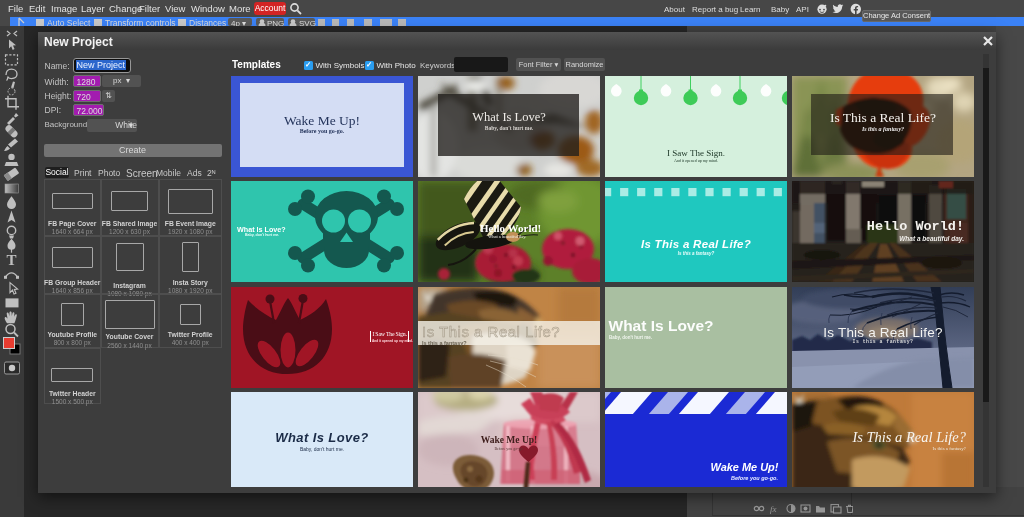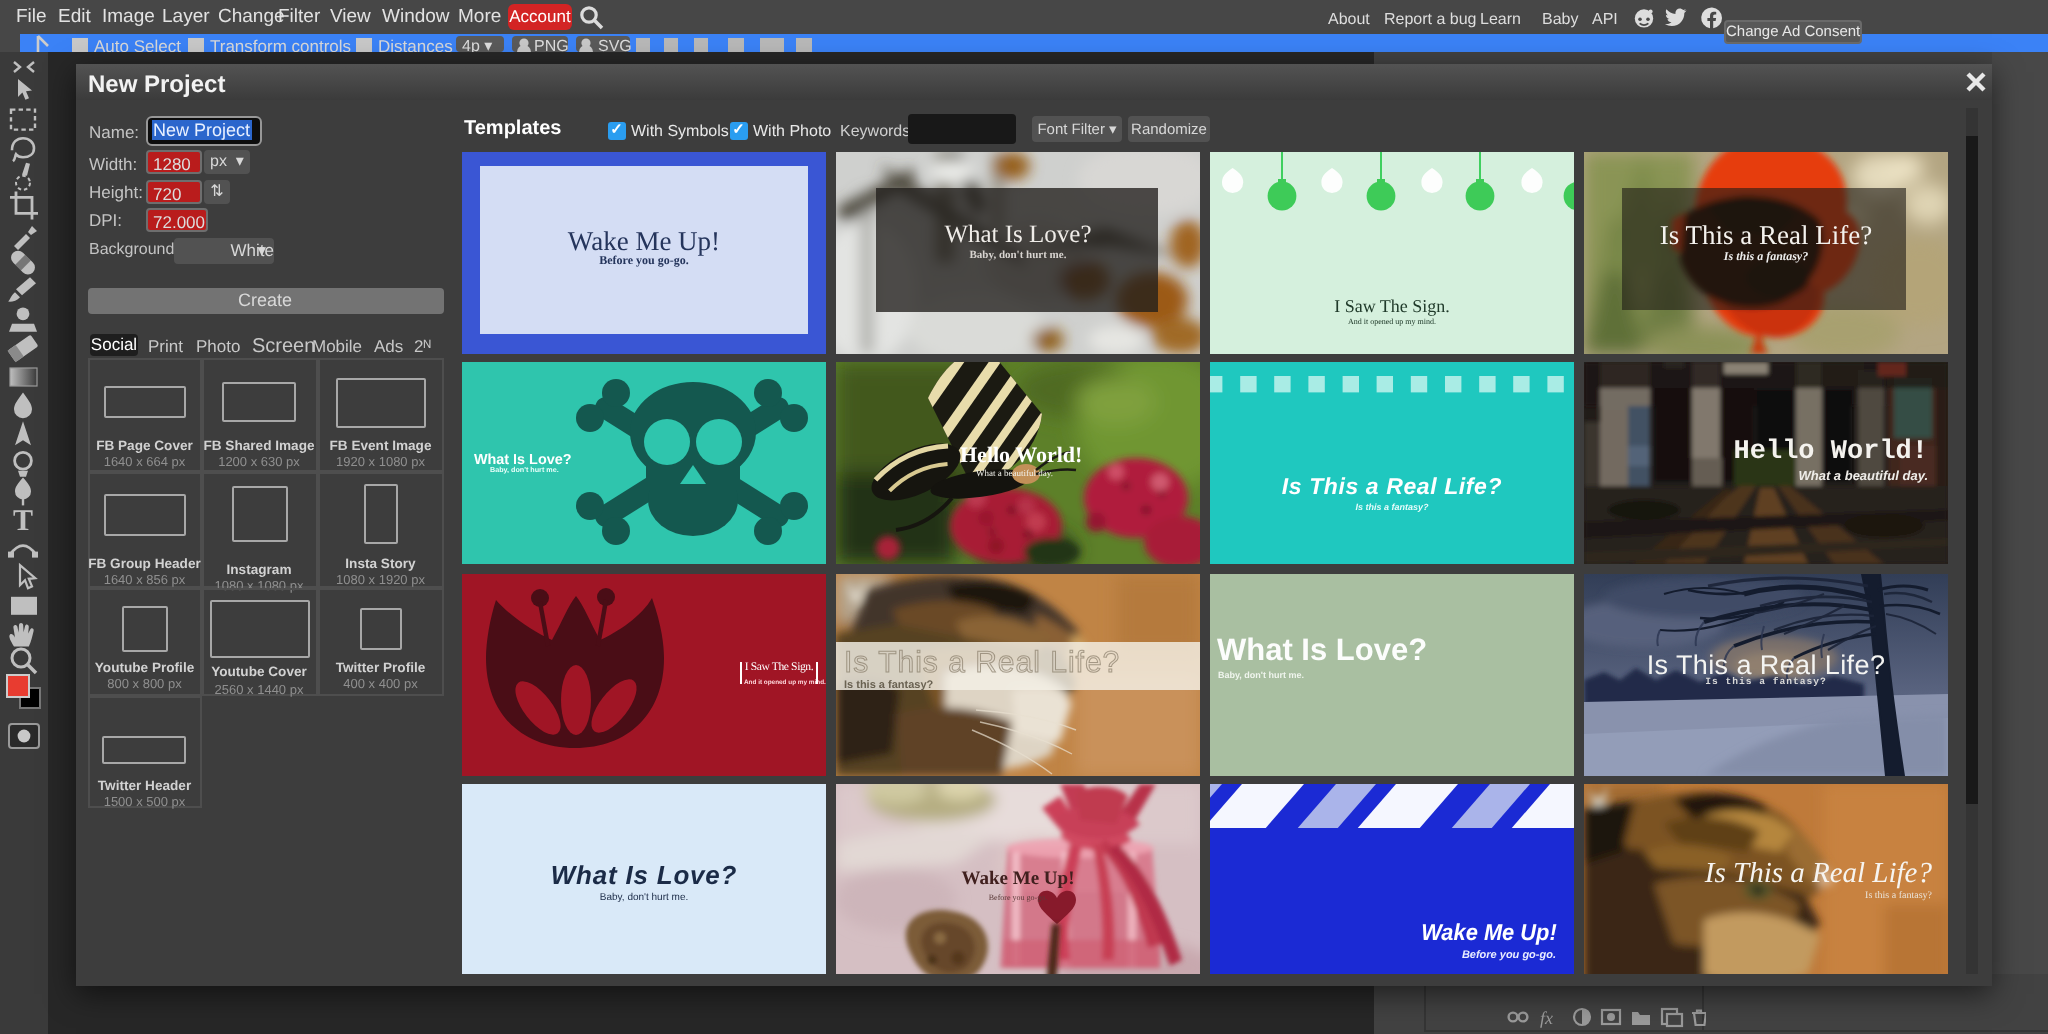--- a/index.html
+++ b/index.html
@@ -6,21 +6,21 @@
 html,body{width:1024px;height:517px;overflow:hidden;background:#474747;font-family:"Liberation Sans",sans-serif}
 #app{position:relative;width:1024px;height:517px}
 .abs{position:absolute}
 .mi{position:absolute;top:4px;font-size:9.5px;color:#e2e2e2;line-height:10px}
 .rmi{position:absolute;top:4.5px;font-size:8px;color:#dedede;line-height:9px}
 .cell{position:absolute;width:182px;height:101px;overflow:hidden}
 .cell svg{position:absolute;left:0;top:0}
 .ser{font-family:"Liberation Serif",serif}
 .mono{font-family:"Liberation Mono",monospace}
 .ctext{position:absolute;width:100%;text-align:center}
-.inp{position:absolute;background:#b91c1c;border:1px solid #6e6e6e;border-radius:2px;color:#dcdcdc;font-size:8.5px;line-height:10px;padding:1px 3px;white-space:nowrap}
+.inp{position:absolute;background:#a21caf;border:1px solid #6e6e6e;border-radius:2px;color:#dcdcdc;font-size:8.5px;line-height:10px;padding:1px 3px;white-space:nowrap}
 .lbl{position:absolute;font-size:8.5px;color:#c4c4c4;white-space:nowrap}
 .btn{position:absolute;background:#525252;border-radius:2px;color:#d8d8d8;font-size:8px;text-align:center;white-space:nowrap}
 .cb{position:absolute;width:8.5px;height:8.5px;background:#2a9df0;border-radius:1.5px;color:#fff;font-size:7.5px;line-height:8.5px;text-align:center;font-weight:bold}
 </style>
 </head>
 <body>
 <div id="app">
 
   <div class="abs" style="left:0;top:0;width:1024px;height:17px;background:#474747"></div>
   <div class="abs" style="left:10px;top:17px;width:1024px;height:9px;background:#3b82f6;overflow:hidden" id="optrow">
@@ -163,21 +163,21 @@
           <path d="M1 1 L9 9 M9 1 L1 9" stroke="#e8e8e8" stroke-width="2.2"></path>
         </svg>
     </div>
     <div id="leftpanel">
       <span class="lbl" style="left:6.5px;top:28.5px">Name:</span>
       <div class="abs" style="left:34.5px;top:25.5px;width:58px;height:15px;background:#0d0d0d;border:1.5px solid #979797;border-radius:3px">
           <span style="position:absolute;left:2px;top:1.5px;background:#2b66cc;color:#e8f0ff;font-size:9px;line-height:10px;padding:0 1px;white-space:nowrap">New Project</span>
         </div>
       <span class="lbl" style="left:6.5px;top:44.5px">Width:</span>
       <div class="inp" style="left:34.5px;top:43px;width:28px;height:12px">1280</div>
-      <div class="btn" style="left:64px;top:43px;width:23px;height:12px;line-height:12px;font-size:8px">px&nbsp;&nbsp;▾</div>
+      <div class="btn" style="left:64px;top:43px;width:39px;height:12px;line-height:12px;font-size:8px">px&nbsp;&nbsp;▾</div>
       <span class="lbl" style="left:6.5px;top:58.5px">Height:</span>
       <div class="inp" style="left:34.5px;top:57.5px;width:28px;height:12px">720</div>
       <div class="btn" style="left:64px;top:57.5px;width:13px;height:12px;line-height:11px;font-size:8px">⇅</div>
       <span class="lbl" style="left:6.5px;top:73px">DPI:</span>
       <div class="inp" style="left:34.5px;top:71.5px;width:31px;height:12px">72.000</div>
       <span class="lbl" style="left:6.5px;top:88px;font-size:8px">Background:</span>
       <div class="btn" style="left:49px;top:86.5px;width:50px;height:13px;line-height:13px;font-size:8.5px;text-align:right;padding-left:4px">White<span style="position:absolute;right:4px">▾</span></div>
       <div class="btn" style="left:5.5px;top:112px;width:178px;height:13px;line-height:13px;font-size:9px;background:#737373">Create</div>
       <span class="abs" style="left:7px;top:135px;width:24px;height:11px;background:#1e1e1e;border-radius:2px;color:#fff;font-size:8.5px;line-height:11px;text-align:center">Social</span>
       <span class="abs" style="left:36px;top:136px;font-size:8.5px;color:#c8c8c8">Print</span>

